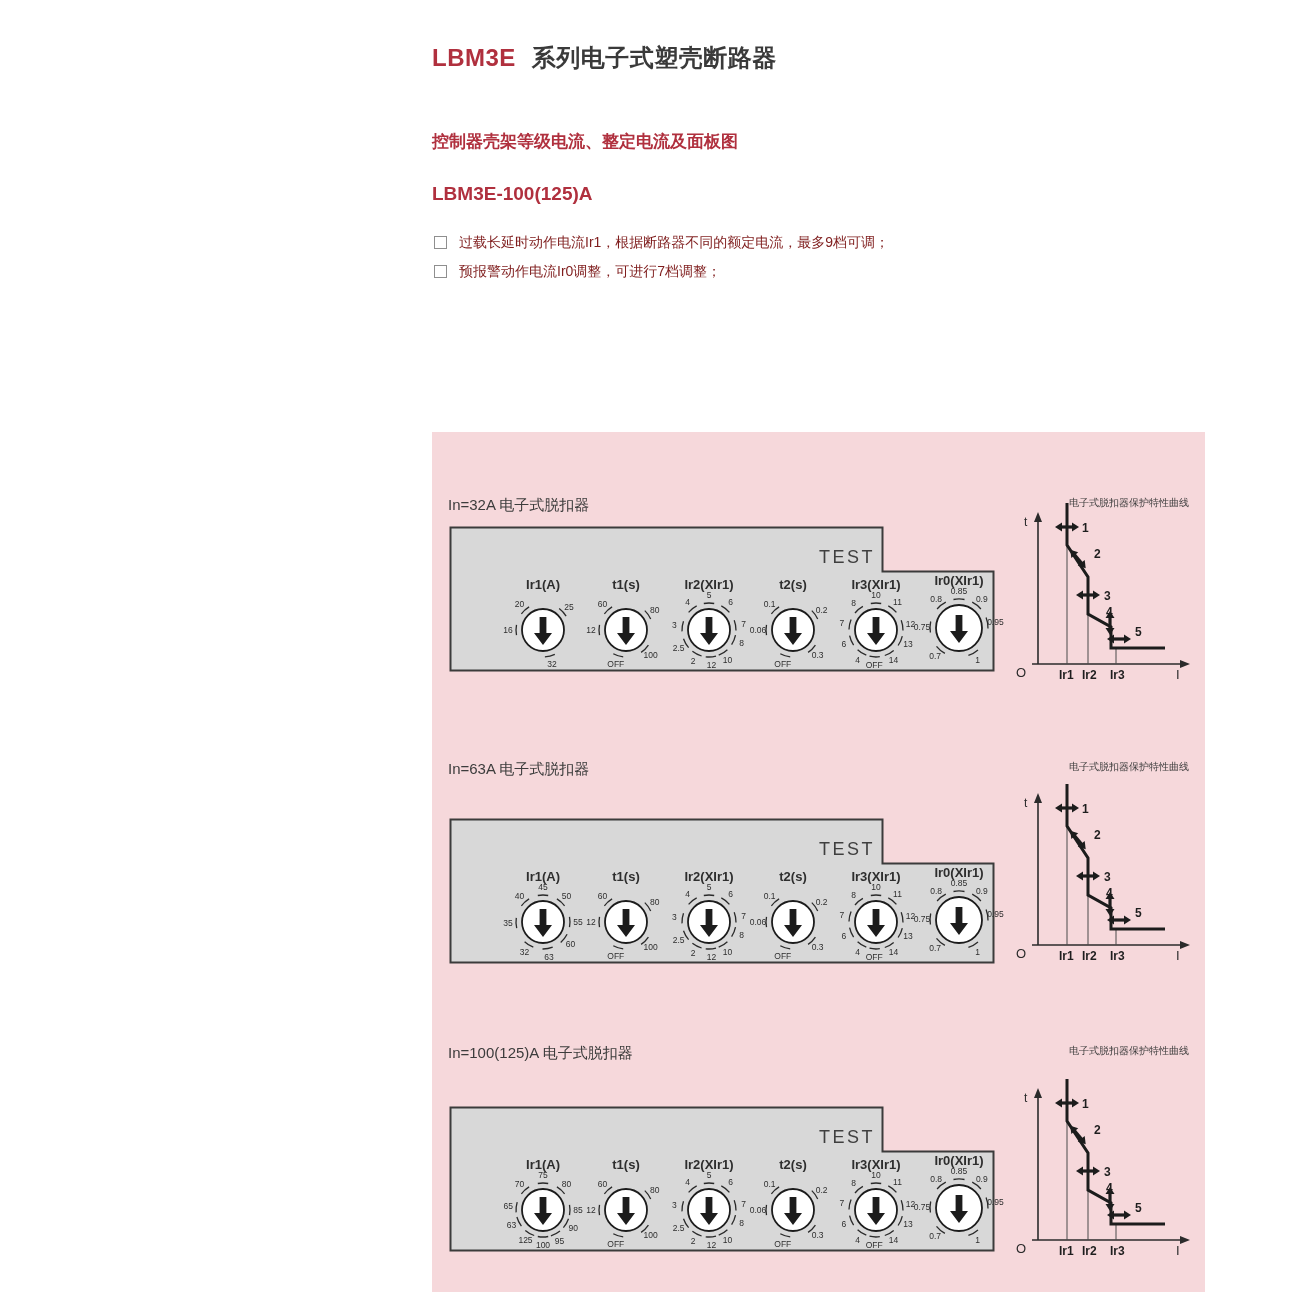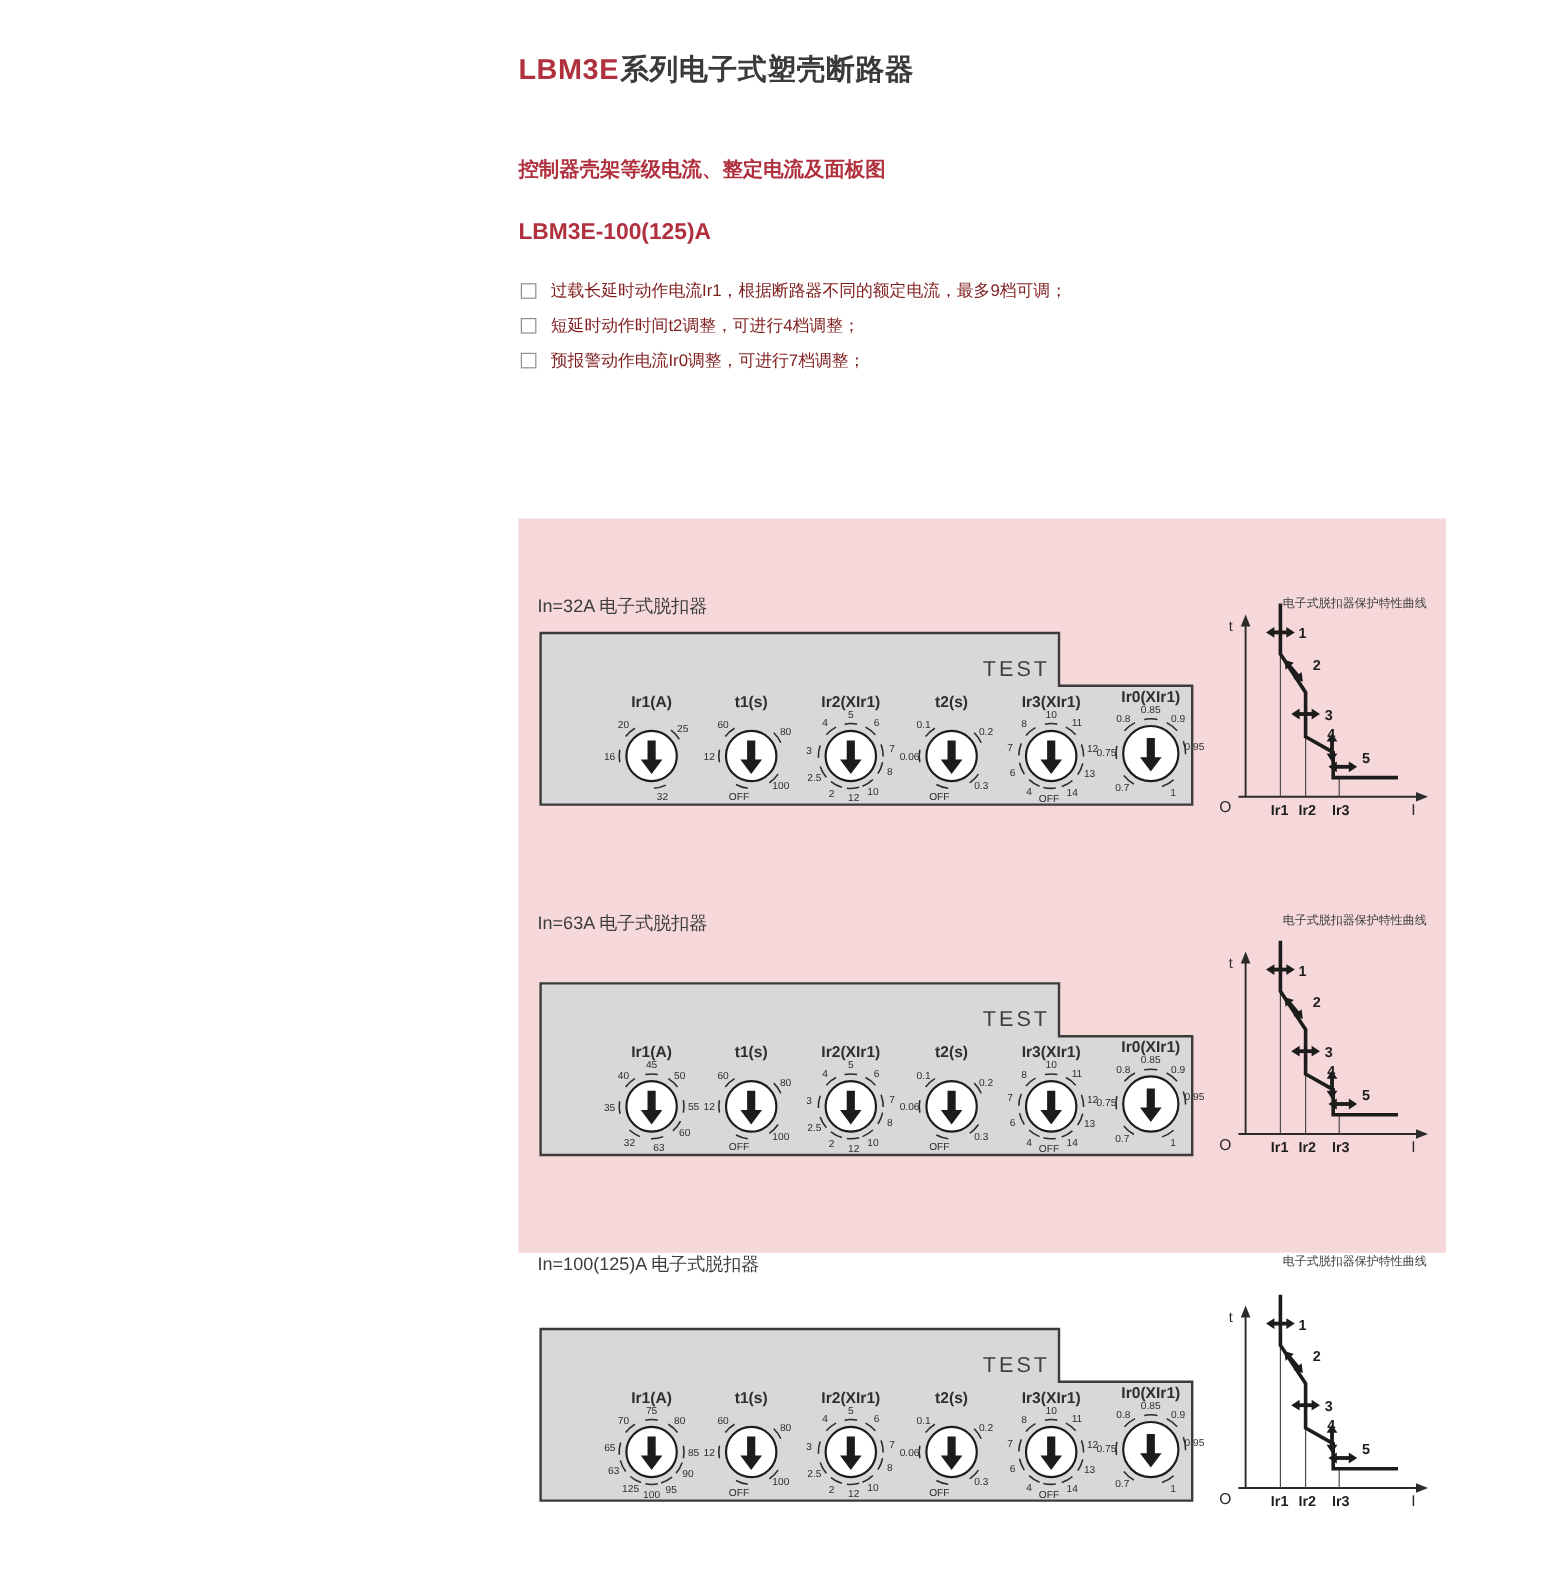--- a/index.html
+++ b/index.html
@@ -2,49 +2,45 @@
 <html style="--red: #b0303e; --pink: #f6d8db;"><head>
 <meta charset="utf-8">
 <style>
   html,body{margin:0;padding:0;}
   body{
     width:1300px;height:1312px;background:#ffffff;position:relative;
     font-family:"Liberation Sans","DejaVu Sans",sans-serif;color:#3a3a3a;
   }
   .abs{position:absolute;}
   #page-title{left:432px;top:42px;font-size:24px;font-weight:bold;letter-spacing:0.5px;white-space:nowrap;}
-  #page-title .model{color:var(--red);margin-right:1px;}
+  #page-title .model{color:var(--red);margin-right:16px;}
   #section-heading{left:432px;top:130px;font-size:17px;font-weight:bold;color:var(--red);white-space:nowrap;}
   #model-heading{left:432px;top:183px;font-size:19px;font-weight:bold;color:var(--red);white-space:nowrap;}
   #feature-list{left:432px;top:233px;list-style:none;margin:0;padding:0;}
   #feature-list li{display:flex;align-items:flex-start;margin-bottom:10px;font-size:14px;color:#7f1d1d;line-height:19px;white-space:nowrap;}
   #feature-list .box{width:11px;height:11px;border:1.5px solid #8f8f8f;margin:3px 12px 0 2px;flex:none;background:#fff;}
-  #figure-block{left:432px;top:432px;width:773px;height:612px;background:var(--pink);}
+  #figure-block{left:432px;top:432px;width:773px;height:860px;background:var(--pink);}
   .sec-head{position:absolute;left:16px;font-size:15px;color:#3c3c3c;white-space:nowrap;}
   .curve-title{position:absolute;right:16px;font-size:10px;color:#3c3c3c;white-space:nowrap;}
   svg{position:absolute;overflow:visible;display:block;}
   svg text{font-family:"Liberation Sans","DejaVu Sans",sans-serif;}
 </style>
 </head>
 <body>
 
 <div class="abs" id="page-title"><span class="model">LBM3E</span><span>系列电子式塑壳断路器</span></div>
 
 <div class="abs" id="section-heading">控制器壳架等级电流、整定电流及面板图</div>
 
 <div class="abs" id="model-heading">LBM3E-100(125)A</div>
 
 <ul class="abs" id="feature-list">
     <li>
       <span class="box"></span>
       <span>过载长延时动作电流Ir1，根据断路器不同的额定电流，最多9档可调；</span>
-    </li>
-    <li>
-      <span class="box"></span>
-      <span>短延时动作时间t2调整，可进行4档调整；</span>
     </li>
     <li>
       <span class="box"></span>
       <span>预报警动作电流Ir0调整，可进行7档调整；</span>
     </li>
   </ul>
 
 <div class="abs" id="figure-block">
     <div class="sec-head" style="top: 64px;">In=32A 电子式脱扣器</div>
     <div class="curve-title" style="top: 64px;">电子式脱扣器保护特性曲线</div>

